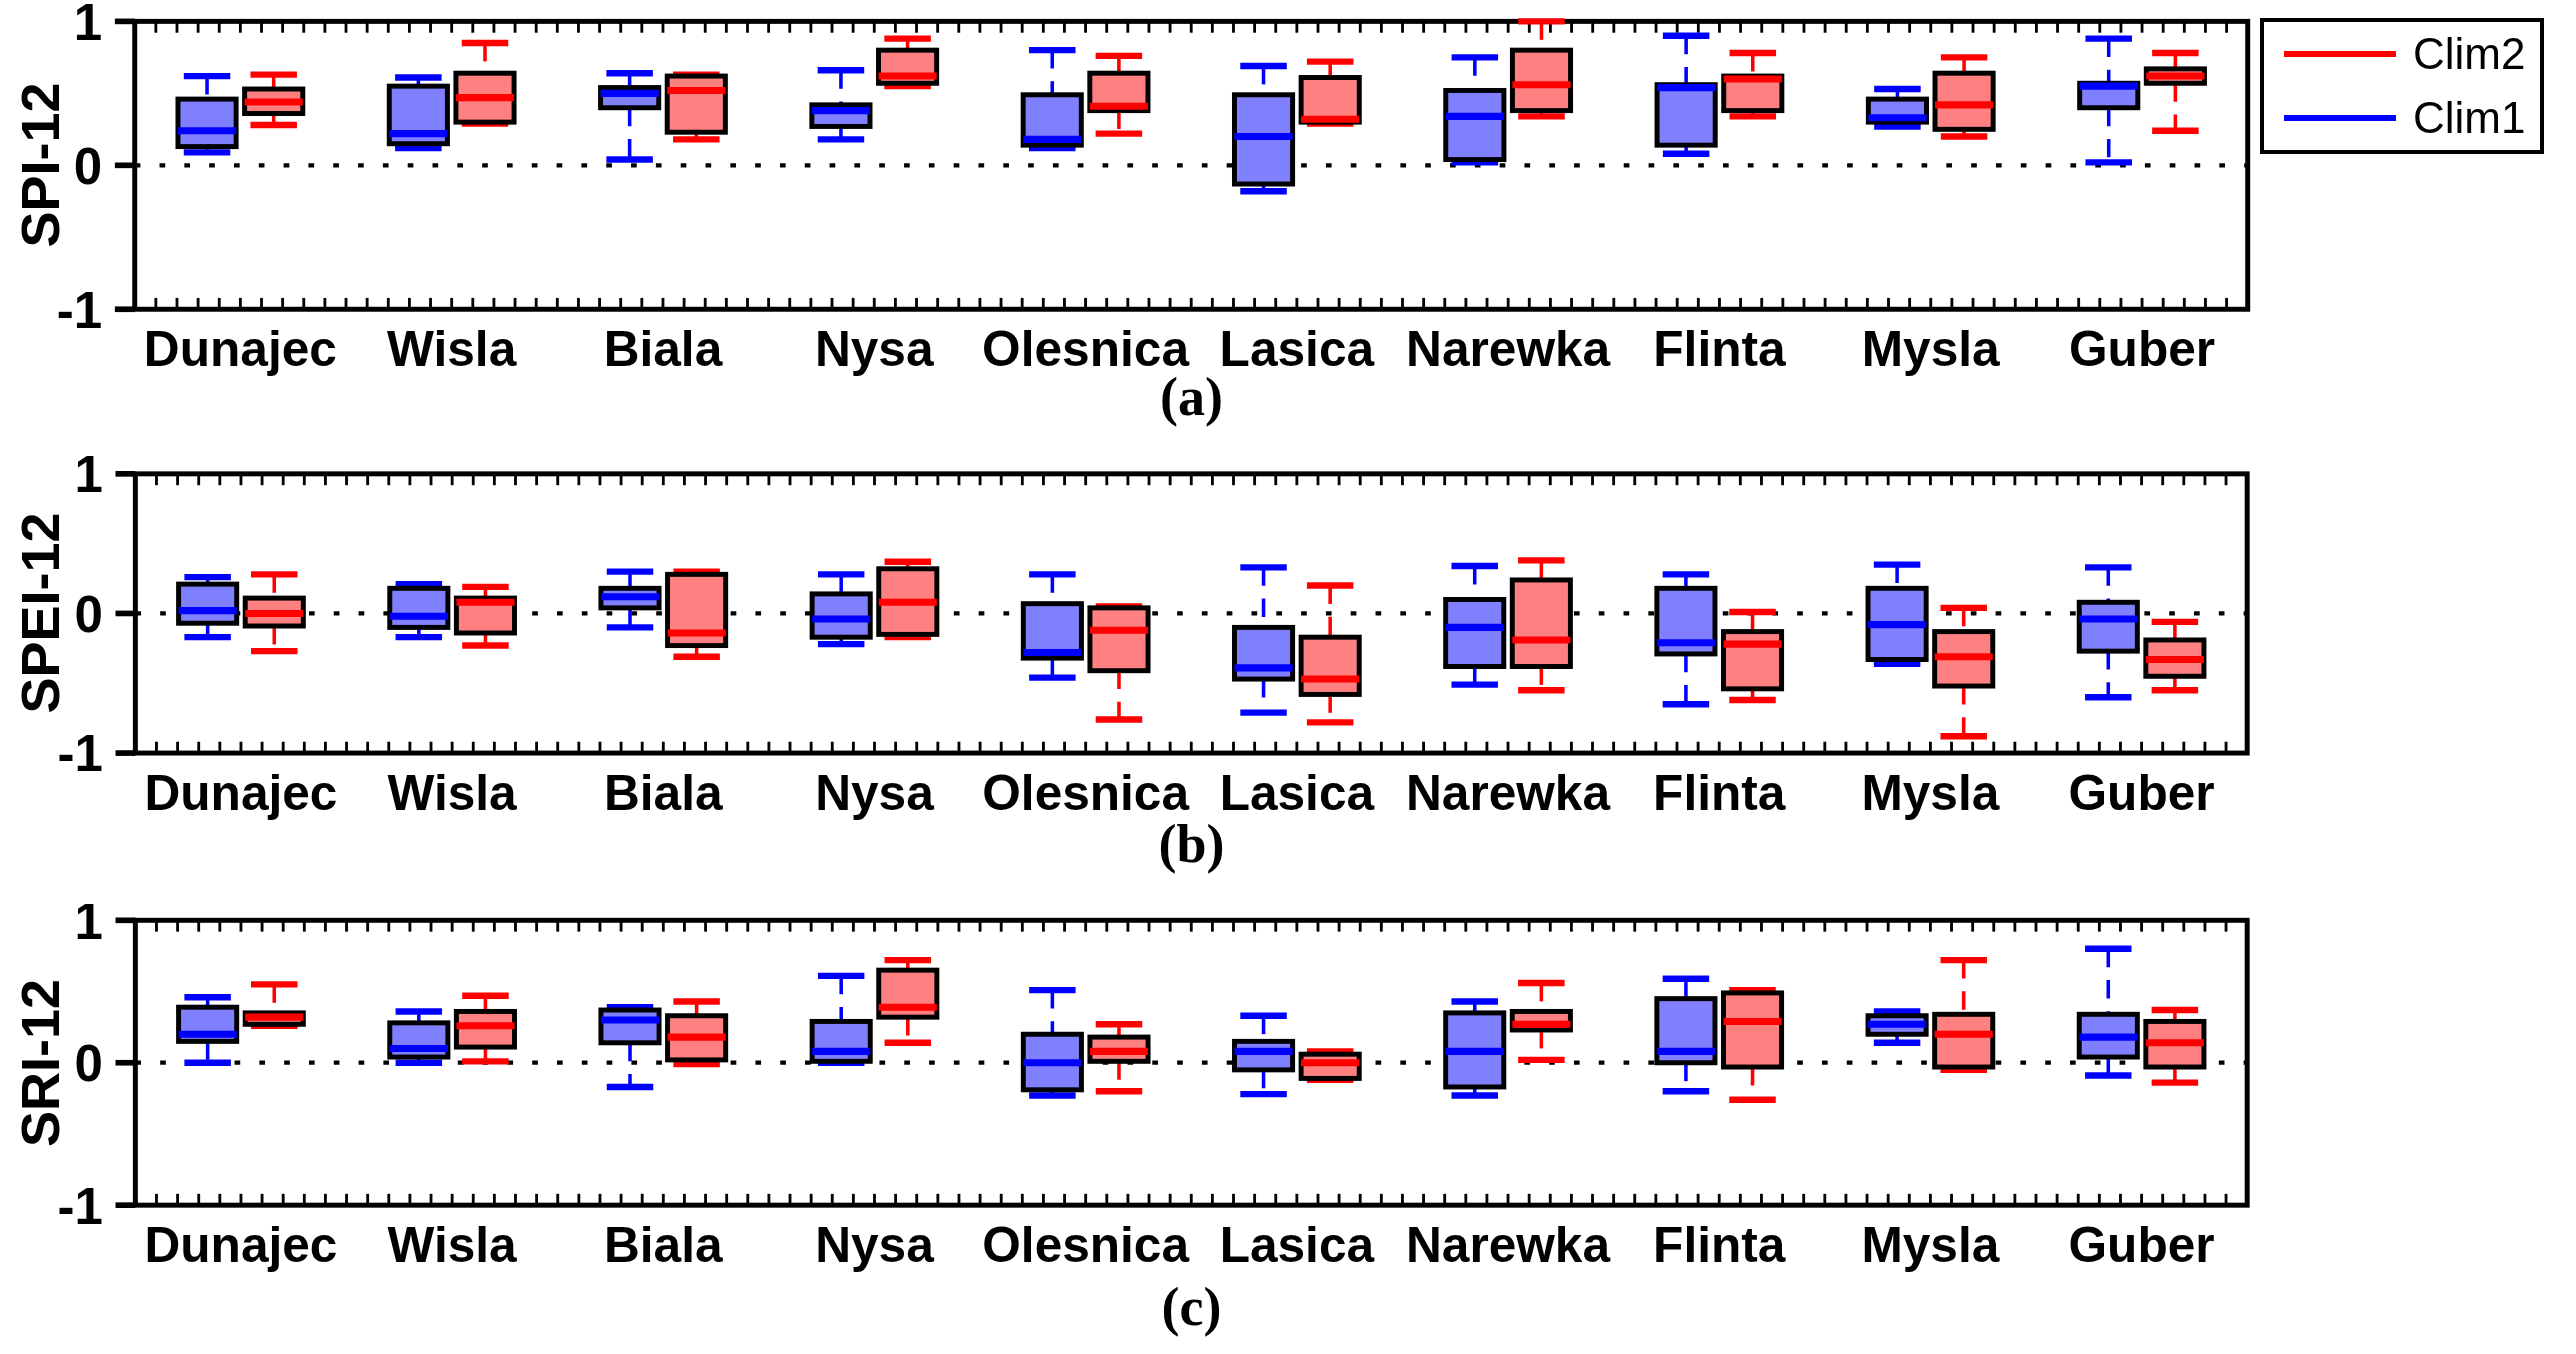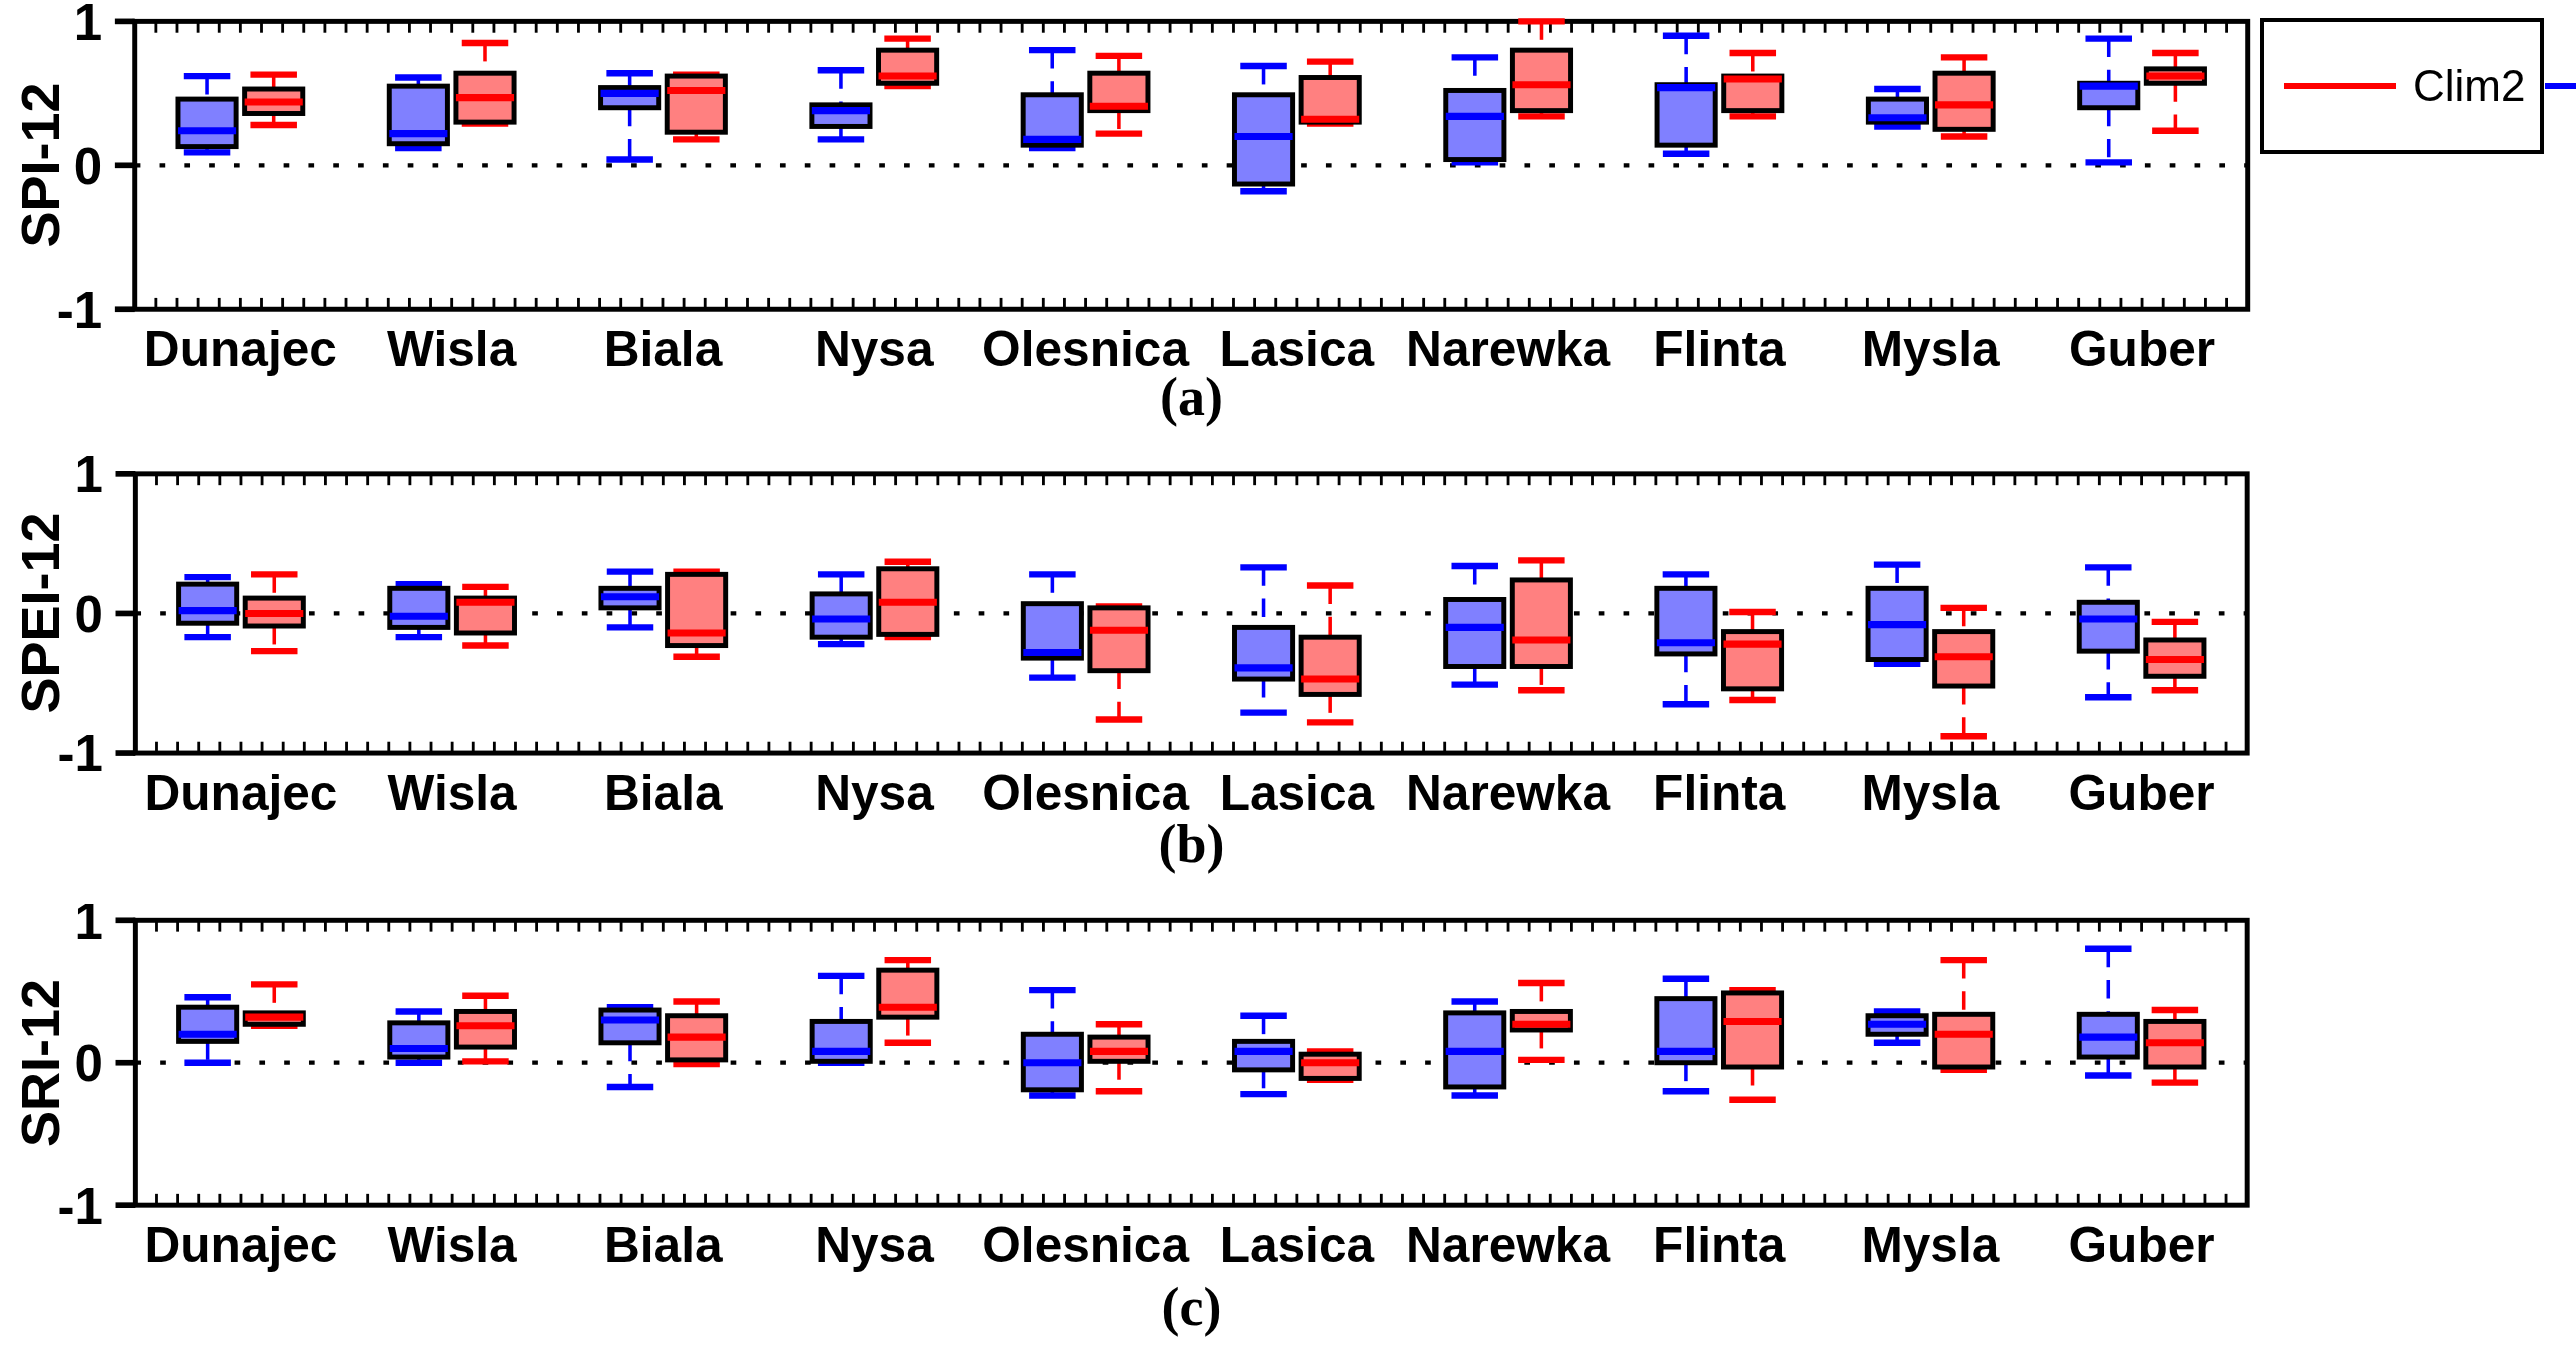--- a/index.html
+++ b/index.html
@@ -14,21 +14,21 @@
   .ylabel-a{left:40px;top:165px;}
   .ylabel-b{left:40px;top:613px;}
   .ylabel-c{left:40px;top:1063px;}
   .sublabel{position:absolute;left:135px;width:2113px;text-align:center;
             font-family:"Liberation Serif",serif;font-weight:bold;font-size:54px;color:#000;}
   .sublabel-a{top:366px;}
   .sublabel-b{top:813px;}
   .sublabel-c{top:1276px;}
   .legend{position:absolute;left:2260px;top:17.7px;width:284px;height:136px;
           border:4.3px solid #000;background:#fff;box-sizing:border-box;
-          display:flex;flex-direction:row;justify-content:space-around;}
+          display:flex;flex-direction:column;justify-content:space-around;}
   .legend-row{display:flex;align-items:center;}
   .legend-line{display:inline-block;width:112px;height:5.7px;margin-left:20px;flex:none;}
   .legend-text{font-size:44px;color:#000;margin-left:17px;line-height:1;}
 </style>
 </head>
 <body>
 
 <div class="page">
 
   <div class="ylabel ylabel-a">SPI-12</div>

